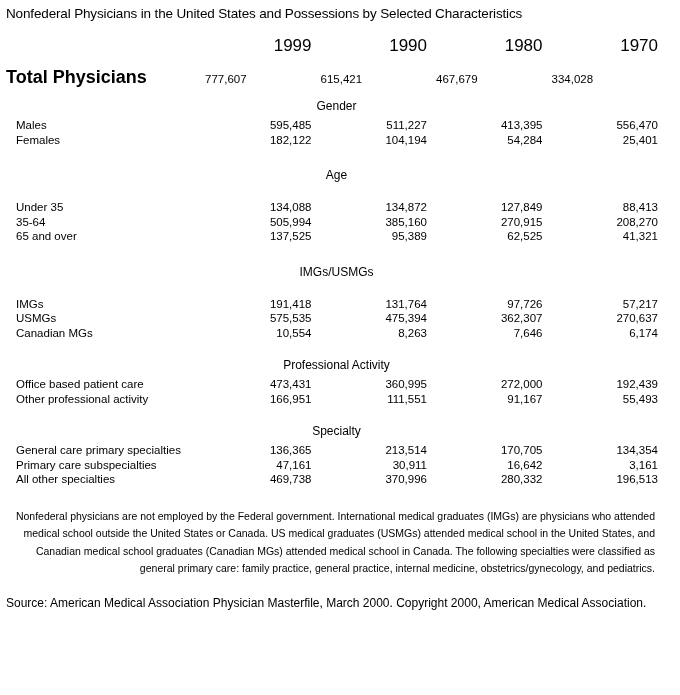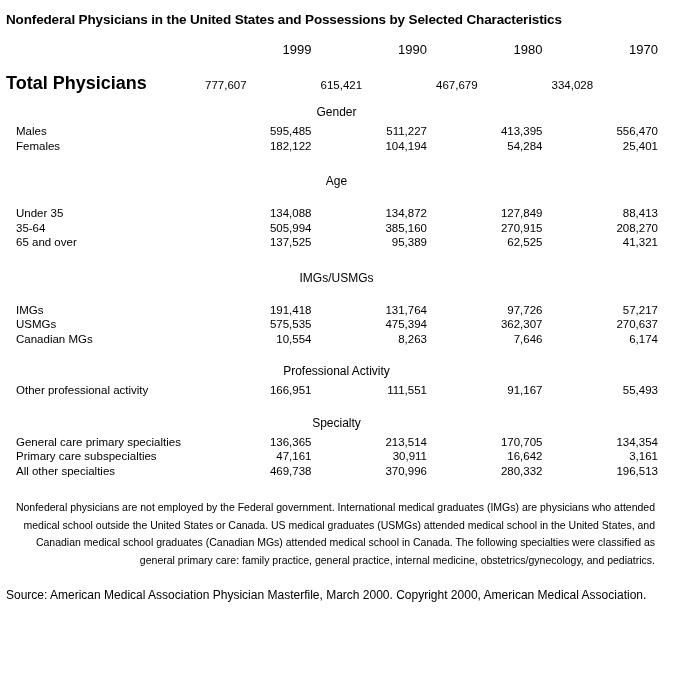--- a/index.html
+++ b/index.html
@@ -17,24 +17,24 @@
   }
 
   .page {
     padding: 5px 6px 0 6px;
     box-sizing: border-box;
     width: 680px;
   }
 
   .title {
     font-size: 13.5px;
-    font-weight: bold;
+    font-weight: normal;
     letter-spacing: -0.15px;
     line-height: 17px;
-    margin: 6px 0 14px 0;
+    margin: 0 0 14px 0;
     white-space: nowrap;
   }
 
   table.data {
     border-collapse: collapse;
     width: 661px;
     table-layout: fixed;
     font-size: 11.5px;
   }
 
@@ -44,21 +44,21 @@
   table.data td, table.data th {
     padding: 0;
     margin: 0;
     vertical-align: baseline;
     font-weight: normal;
     text-align: left;
   }
 
   tr.row-head td {
     height: 26px;
-    font-size: 13px;
+    font-size: 17px;
   }
   tr.row-head td.val {
     text-align: right;
     padding-right: 9px;
   }
 
   tr.row td {
     height: 14.5px;
     line-height: 14.5px;
   }
@@ -224,20 +224,27 @@
           <td class="val">7,646</td>
           <td class="val">6,174</td>
         </tr>
         <tr class="spacer-lg">
           <td class="" colspan="5"></td>
         </tr>
         <tr class="section tight">
           <td class="label" colspan="5">Professional Activity</td>
         </tr>
         <tr class="row">
+          <td class="label">Office based patient care</td>
+          <td class="val">473,431</td>
+          <td class="val">360,995</td>
+          <td class="val">272,000</td>
+          <td class="val">192,439</td>
+        </tr>
+        <tr class="row">
           <td class="label">Other professional activity</td>
           <td class="val">166,951</td>
           <td class="val">111,551</td>
           <td class="val">91,167</td>
           <td class="val">55,493</td>
         </tr>
         <tr class="spacer-lg">
           <td class="" colspan="5"></td>
         </tr>
         <tr class="section tight">

